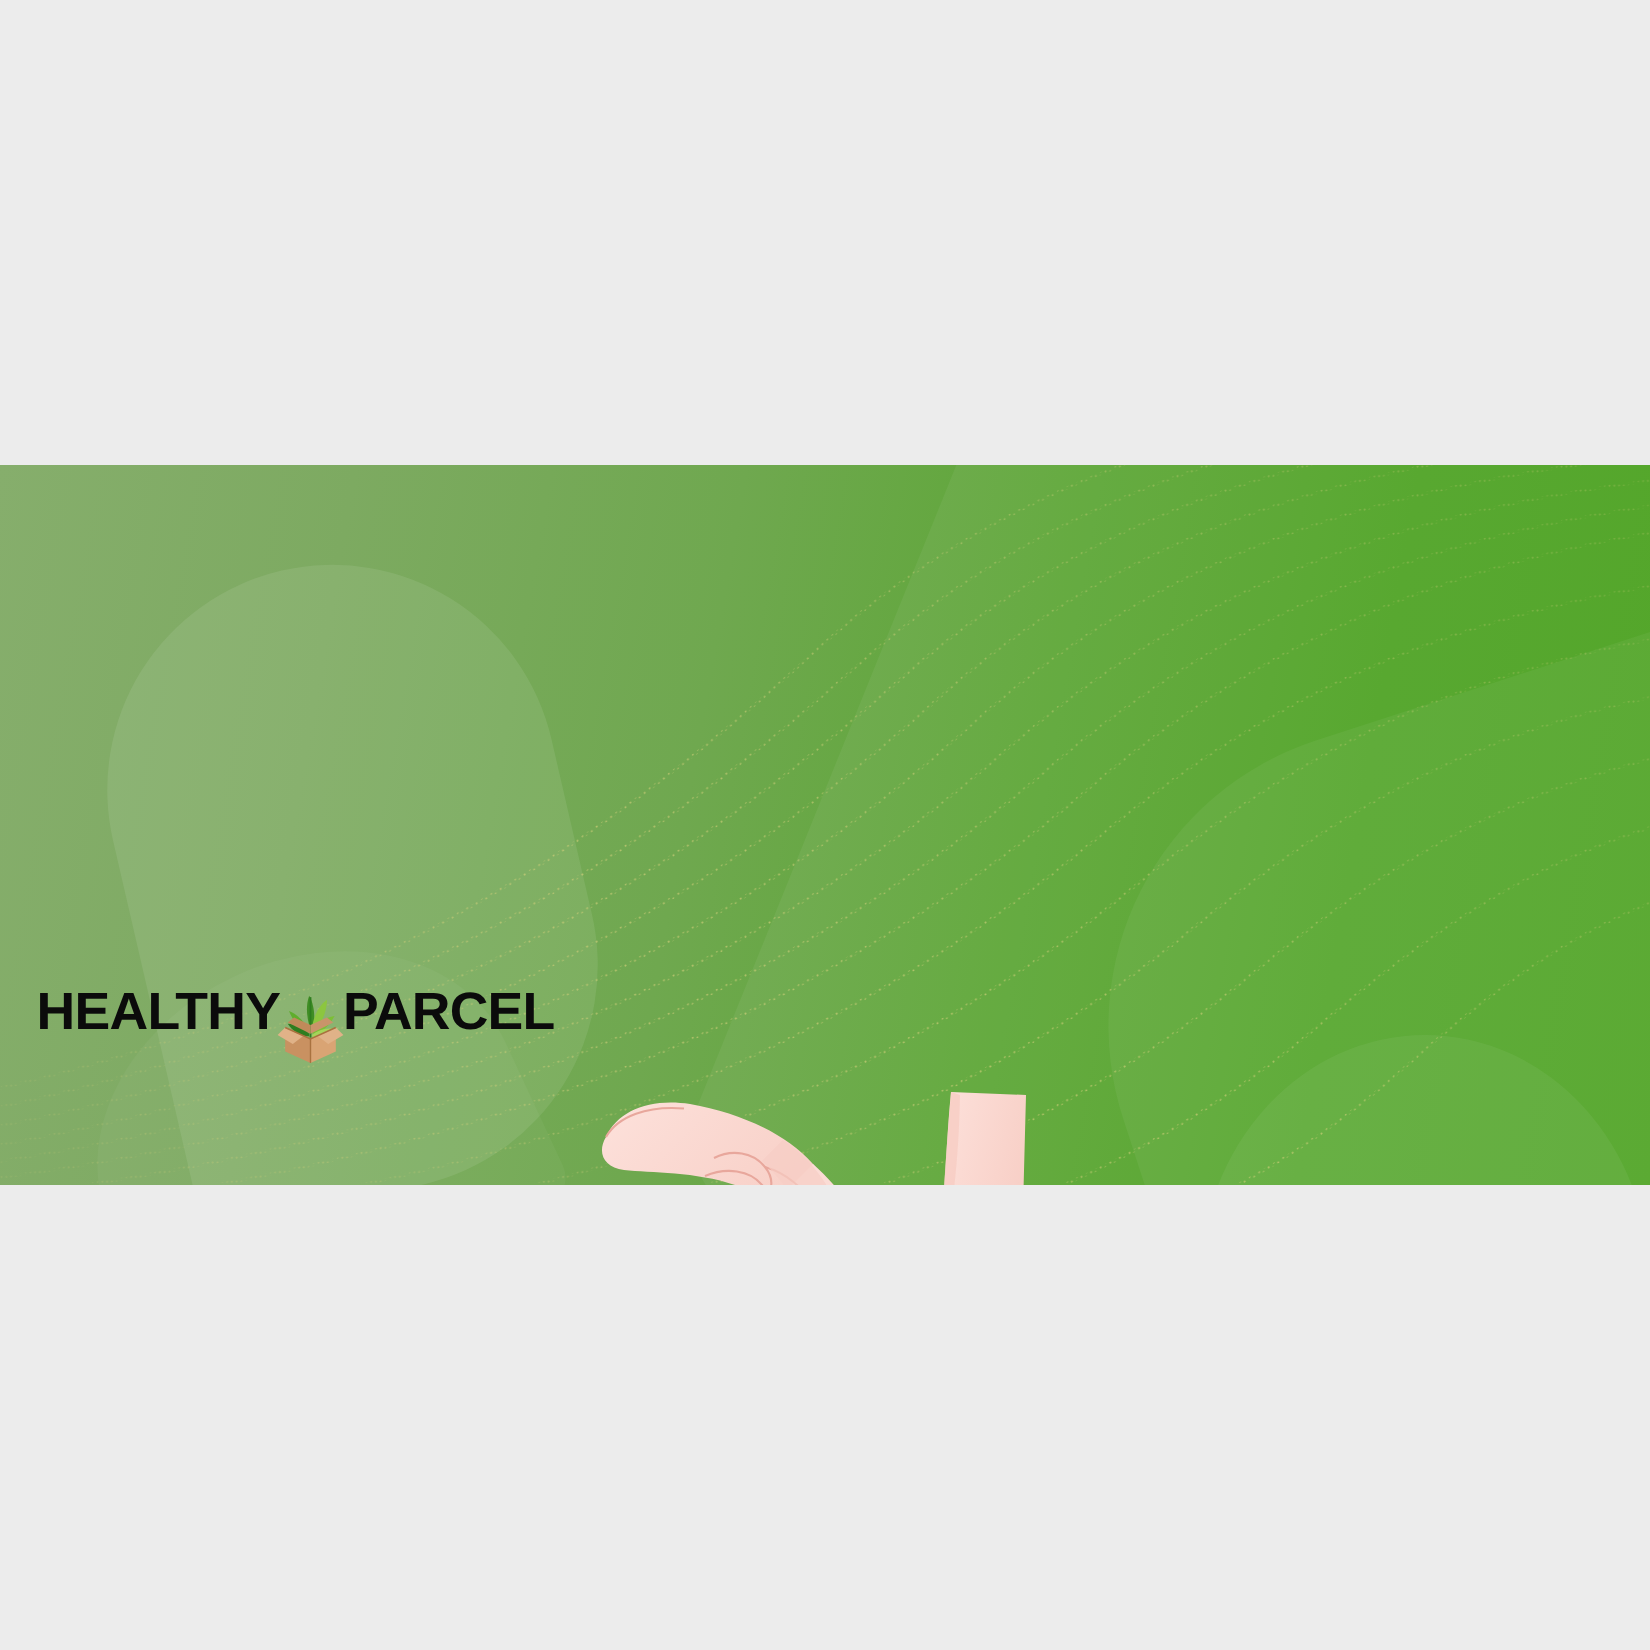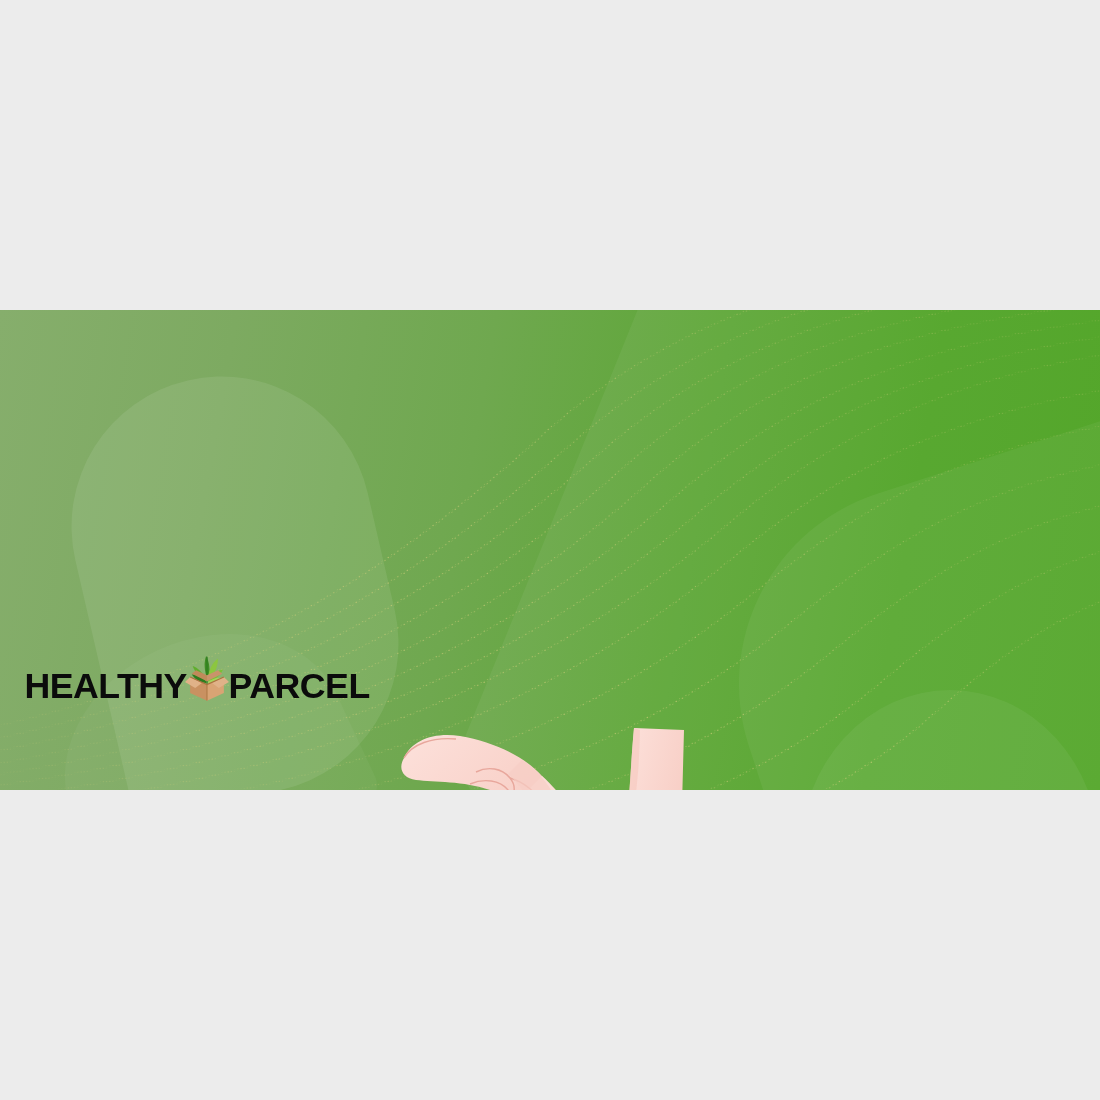--- a/index.html
+++ b/index.html
@@ -104,21 +104,21 @@
     width: 1100px;
     height: 480px;
   }
 
   
   #logo {
     position: absolute;
     left: 26px;
     top: 347px;
     display: flex;
-    align-items: flex-end;
+    align-items: flex-start;
     height: 46px;
     z-index: 20;
   }
   .logo-word {
     font-family: "Liberation Sans", sans-serif;
     font-weight: bold;
     font-size: 35px;
     letter-spacing: -0.5px;
     color: #0b0b0b;
     line-height: 1;

